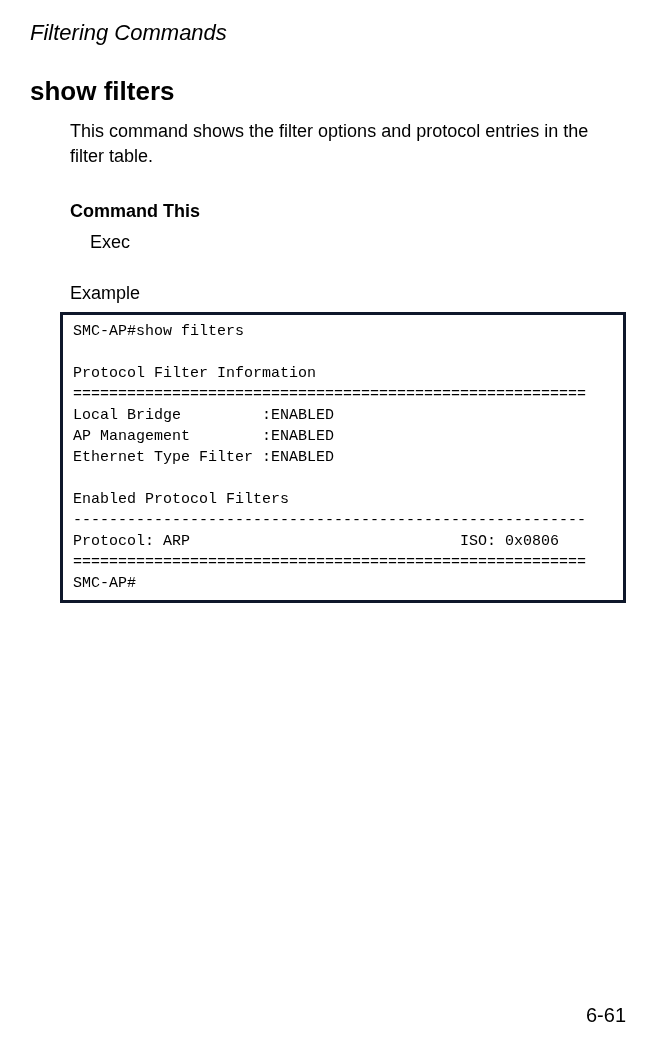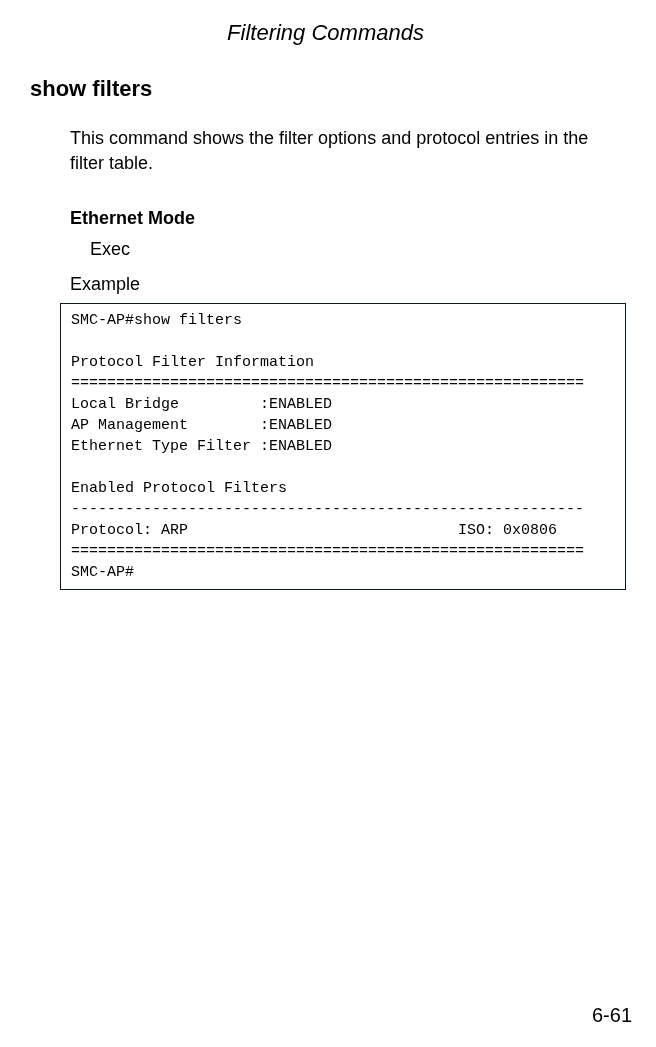--- a/index.html
+++ b/index.html
@@ -10,89 +10,89 @@
     body {
       width: 656px;
       height: 1047px;
       background: #ffffff;
       font-family: Arial, Helvetica, sans-serif;
       color: #000000;
       position: relative;
       padding: 20px 30px 20px 30px;
     }
     .header-title {
-      text-align: center;
+      text-align: left;
       font-style: italic;
       font-size: 22px;
       font-family: Arial, Helvetica, sans-serif;
       margin-bottom: 30px;
       padding-right: 5px;
     }
     .section-title {
       font-weight: bold;
-      font-size: 22px;
+      font-size: 26px;
       font-family: Arial, Helvetica, sans-serif;
-      margin-bottom: 24px;
+      margin-bottom: 12px;
     }
     .description {
       font-size: 18px;
       font-family: Arial, Helvetica, sans-serif;
       margin-left: 40px;
       margin-bottom: 32px;
       line-height: 1.4;
     }
     .subsection-title {
       font-weight: bold;
       font-size: 18px;
       font-family: Arial, Helvetica, sans-serif;
       margin-left: 40px;
       margin-bottom: 10px;
     }
     .mode-value {
       font-size: 18px;
       font-family: Arial, Helvetica, sans-serif;
       margin-left: 60px;
-      margin-bottom: 14px;
+      margin-bottom: 30px;
     }
     .example-label {
       font-weight: normal;
       font-size: 18px;
       font-family: Arial, Helvetica, sans-serif;
       margin-left: 40px;
       margin-bottom: 8px;
     }
     .code-block {
-      border: 1px solid #0f172a;
+      border: 3px solid #0f172a;
       margin-left: 30px;
       margin-right: 0;
       padding: 6px 10px;
       font-family: "Courier New", Courier, monospace;
       font-size: 15px;
       line-height: 1.4;
       white-space: pre;
       overflow: hidden;
     }
     .page-number {
       position: absolute;
       bottom: 20px;
-      right: 24px;
+      right: 30px;
       font-size: 20px;
       font-family: Arial, Helvetica, sans-serif;
     }
   </style>
 </head>
 <body>
 
 <div class="header-title">Filtering Commands</div>
 
 <div class="section-title">show filters</div>
 
 <div class="description">This command shows the filter options and protocol entries in the filter table.</div>
 
-<div class="subsection-title">Ethernet Mode</div>
+<div class="subsection-title">Command This</div>
 
 <div class="mode-value">Exec</div>
 
 <div class="example-label">Example</div>
 
 <div class="code-block">SMC-AP#show filters
 
 Protocol Filter Information
 =========================================================
 Local Bridge         :ENABLED

